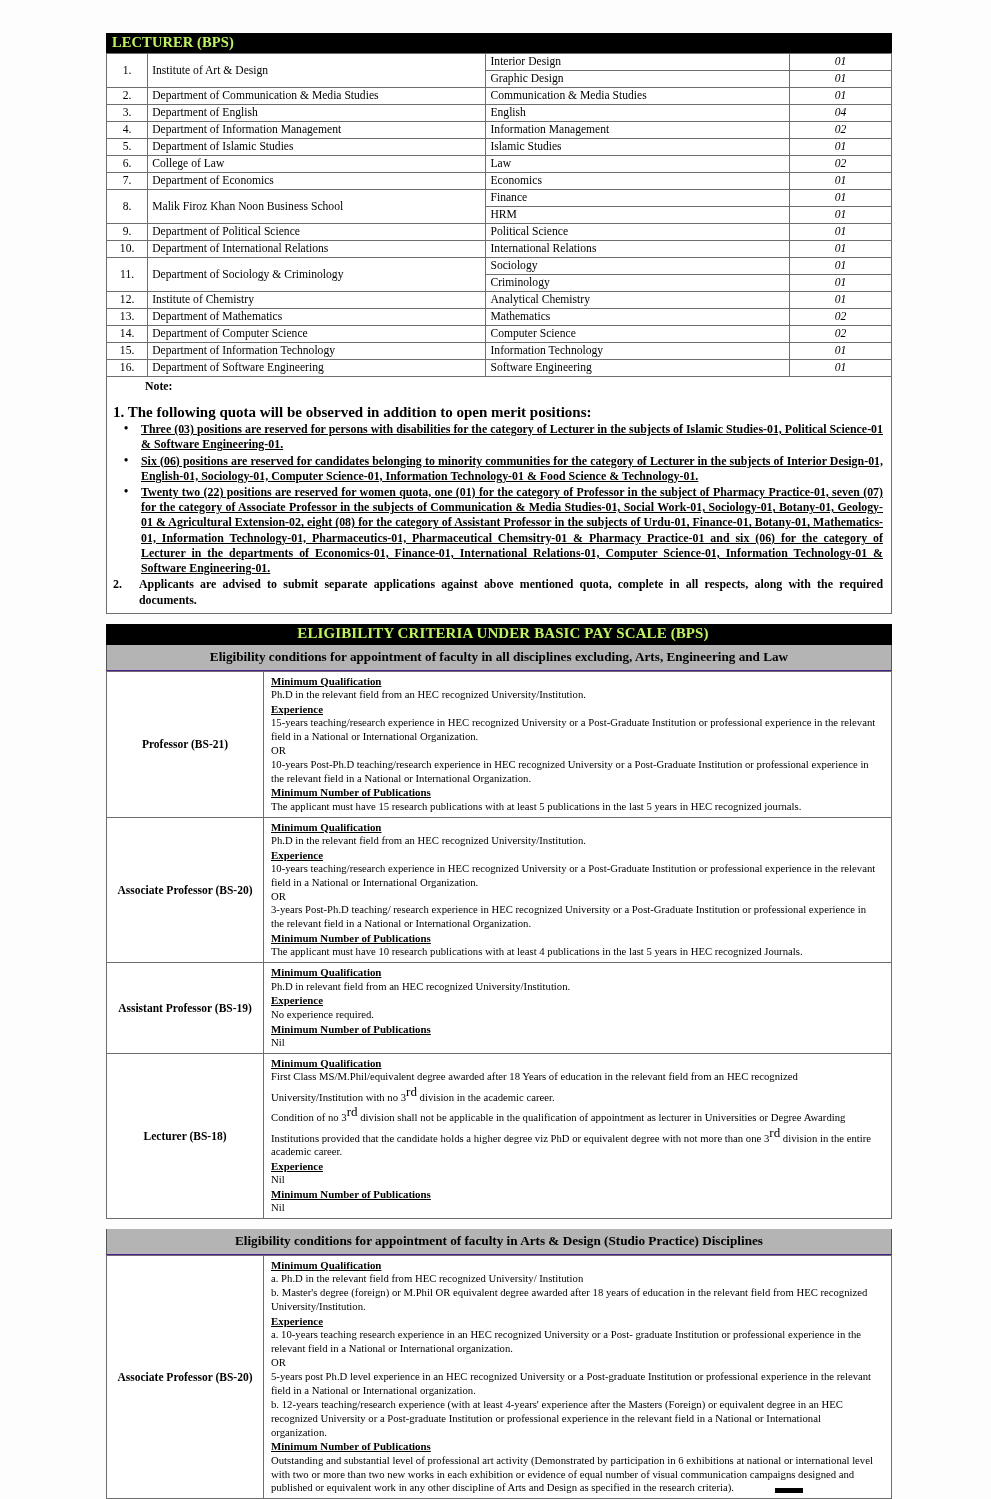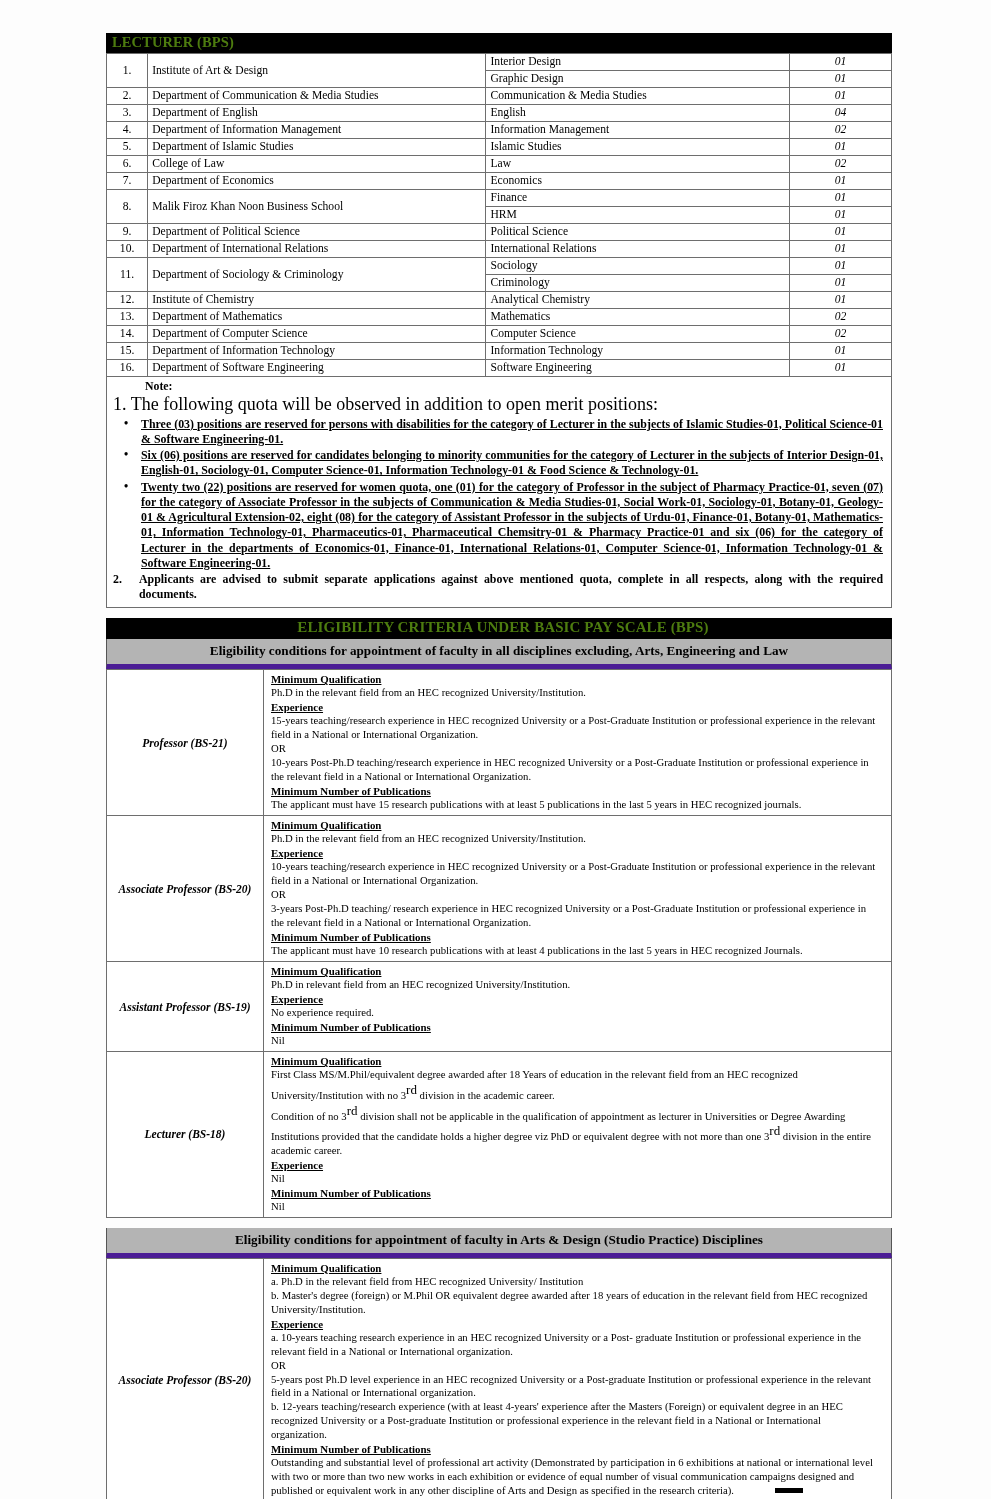--- a/index.html
+++ b/index.html
@@ -21,40 +21,40 @@
   #sheet {
     position: absolute;
     left: 106px;
     top: 33px;
     width: 786px;
   }
 
   
   .banner {
     background: #000;
-    color: #4d7c0f;
+    color: #bef264;
     font-weight: bold;
     font-size: 14.5px;
     line-height: 1.05;
     padding: 2px 0 3px 6px;
     letter-spacing: .1px;
   }
   .banner.center { text-align: center; padding-left: 8px; font-size: 15px; }
 
   
   .greyband {
     background: #b4b4b4;
     color: #000;
     font-weight: bold;
     font-size: 13.2px;
     text-align: center;
     padding: 4px 4px 5px;
     border-left: 1px solid #555;
     border-right: 1px solid #555;
-    border-bottom: 5px solid #4c1d95;
+    border-bottom: 1px solid #4c1d95;
   }
 
   
   table.pos {
     width: 100%;
     border-collapse: collapse;
     font-size: 11.6px;
     line-height: 1.12;
   }
   table.pos td {
@@ -72,21 +72,21 @@
   
   .notebox {
     border: 1px solid #6e6e6e;
     border-top: none;
     background: #fff;
     padding: 2px 8px 5px 6px;
     font-size: 11.6px;
     line-height: 1.2;
   }
   .note-title { font-weight: bold; font-size: 11.8px; margin-left: 32px; }
-  .note-line1 { font-weight: normal; font-size: 18px; margin-top: 1px; }
+  .note-line1 { font-weight: bold; font-size: 15px; margin-top: 10px; }
   ul.bullets {
     margin: 1px 0 0 0;
     padding-left: 22px;
     list-style: none;
   }
   ul.bullets > li {
     position: relative;
     font-weight: bold;
     font-size: 11.9px;
     line-height: 1.28;
@@ -123,21 +123,20 @@
     border: 1px solid #6e6e6e;
     background: #fff;
     vertical-align: middle;
   }
   td.crit-label {
     width: 157px;
     text-align: center;
     font-weight: bold;
     font-size: 11.5px;
     padding: 3px 2px;
-    font-style: italic;
   }
   td.crit-body {
     padding: 2px 14px 3px 7px;
     font-size: 10.7px;
     line-height: 1.30;
     vertical-align: top;
   }
   .hd {
     font-weight: bold;
     text-decoration: underline;

